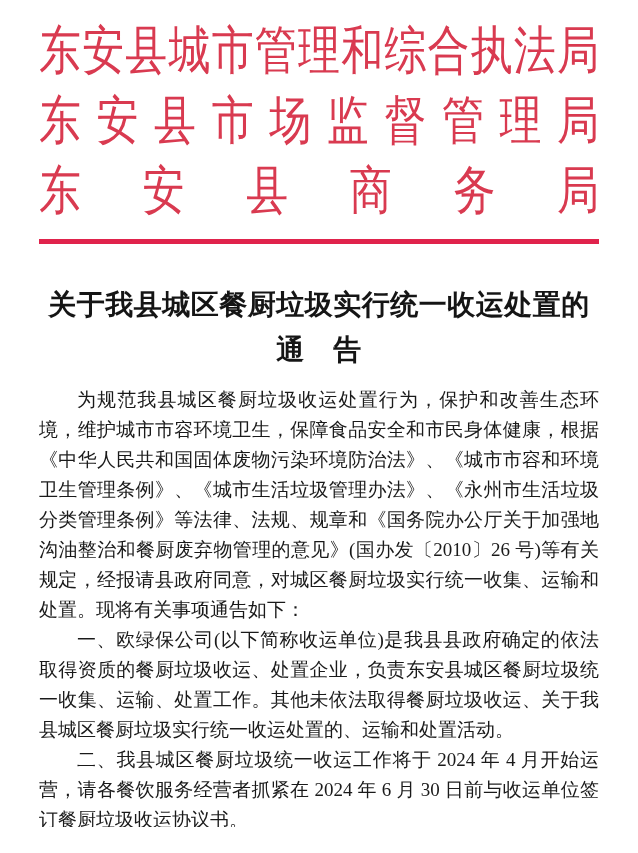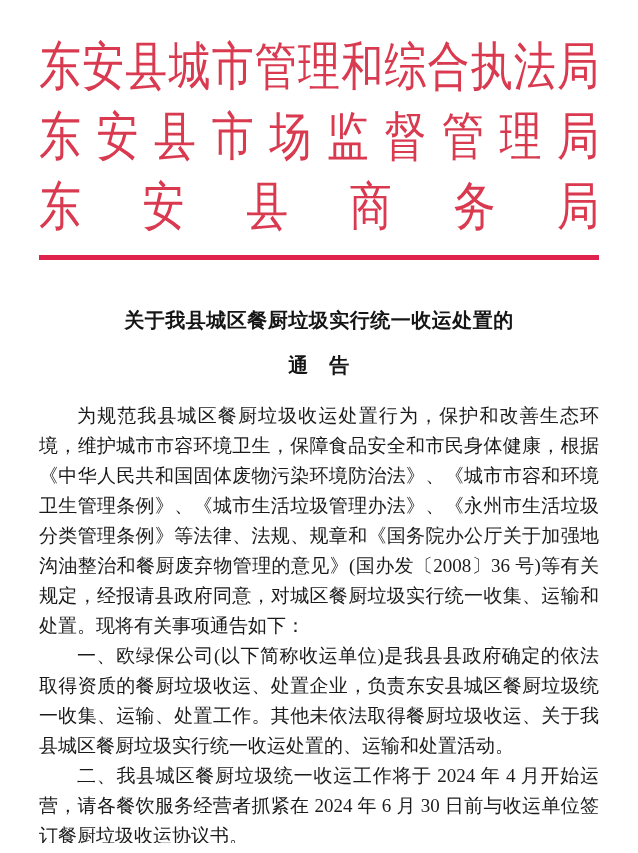--- a/index.html
+++ b/index.html
@@ -5,21 +5,21 @@
   * { margin: 0; padding: 0; box-sizing: border-box; }
 
   html, body {
     background: #ffffff;
   }
 
   .page {
     position: relative;
     width: 638px;
     height: 827px;
-    margin: 16px auto;
+    margin: 0 auto;
     background: #ffffff;
     font-family: "Liberation Serif", "DejaVu Serif", serif;
     color: #1c1c1c;
     overflow: hidden;
   }
 
   .content {
     width: 560px;
     margin: 0 auto;
     padding-top: 16px;
@@ -48,21 +48,21 @@
     height: 5px;
     margin-top: 13px;
     background: #e0234c;
   }
 
   
   .notice-title {
     margin-top: 38px;
     text-align: center;
     font-weight: 700;
-    font-size: 20px;
+    font-size: 28px;
     line-height: 45px;
     color: #151515;
     letter-spacing: 0.5px;
   }
 
   
   .body-text {
     margin-top: 13px;
     font-size: 19px;
     line-height: 30px;
@@ -88,19 +88,19 @@
     </div>
 
     <div class="red-rule"></div>
 
     <div class="notice-title">
       <div>关于我县城区餐厨垃圾实行统一收运处置的</div>
       <div>通　告</div>
     </div>
 
     <div class="body-text">
-      <p>为规范我县城区餐厨垃圾收运处置行为，保护和改善生态环境，维护城市市容环境卫生，保障食品安全和市民身体健康，根据《中华人民共和国固体废物污染环境防治法》、《城市市容和环境卫生管理条例》、《城市生活垃圾管理办法》、《永州市生活垃圾分类管理条例》等法律、法规、规章和《国务院办公厅关于加强地沟油整治和餐厨废弃物管理的意见》(国办发〔2008〕36 号)等有关规定，经报请县政府同意，对城区餐厨垃圾实行统一收集、运输和处置。现将有关事项通告如下：</p>
+      <p>为规范我县城区餐厨垃圾收运处置行为，保护和改善生态环境，维护城市市容环境卫生，保障食品安全和市民身体健康，根据《中华人民共和国固体废物污染环境防治法》、《城市市容和环境卫生管理条例》、《城市生活垃圾管理办法》、《永州市生活垃圾分类管理条例》等法律、法规、规章和《国务院办公厅关于加强地沟油整治和餐厨废弃物管理的意见》(国办发〔2010〕26 号)等有关规定，经报请县政府同意，对城区餐厨垃圾实行统一收集、运输和处置。现将有关事项通告如下：</p>
       <p>一、欧绿保公司(以下简称收运单位)是我县县政府确定的依法取得资质的餐厨垃圾收运、处置企业，负责东安县城区餐厨垃圾统一收集、运输、处置工作。其他未依法取得餐厨垃圾收运、关于我县城区餐厨垃圾实行统一收运处置的、运输和处置活动。</p>
       <p>二、我县城区餐厨垃圾统一收运工作将于 2024 年 4 月开始运营，请各餐饮服务经营者抓紧在 2024 年 6 月 30 日前与收运单位签订餐厨垃圾收运协议书。</p>
     </div>
 
   </div>
 </div>
 
 </body></html>

